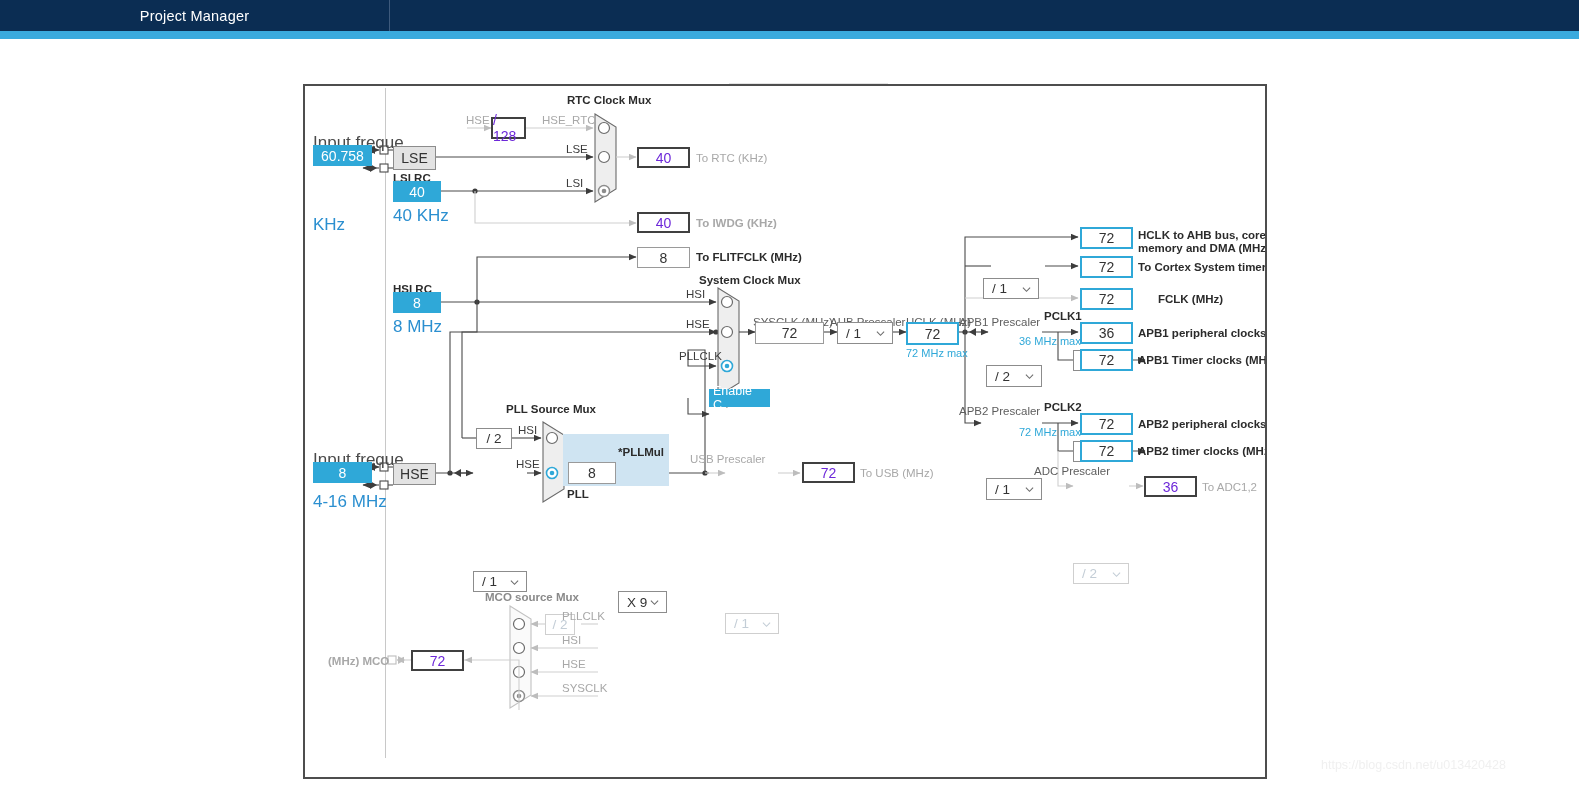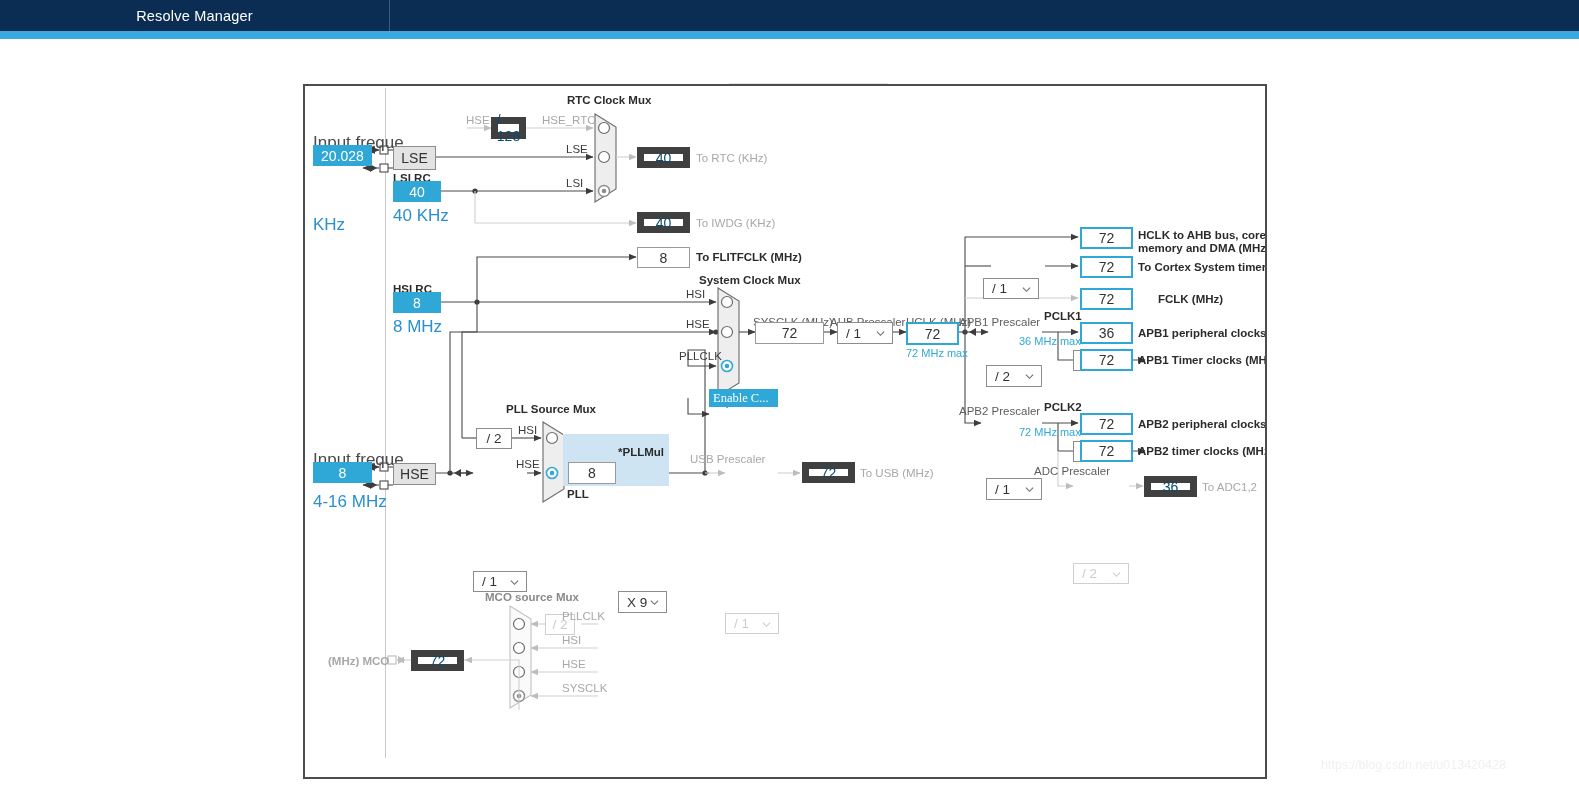--- a/index.html
+++ b/index.html
@@ -79,23 +79,23 @@
     border:1px solid #9a9a9a;
   }
   
   .box-out {
     background:#ffffff; color:#333333; font-size:14px;
     display:flex; align-items:center; justify-content:center;
     border:2px solid #2fa8d8;
   }
   
   .box-dim {
-    background:#ffffff; color:#0c4a6e; font-size:14px;
-    display:flex; align-items:center; justify-content:center;
-    border:7px solid #404040;
+    background:#ffffff; color:#6d28d9; font-size:14px;
+    display:flex; align-items:center; justify-content:center;
+    border:2px solid #404040;
   }
   
   .box-grey {
     background:#e3e3e3; color:#333333; font-size:14px;
     display:flex; align-items:center; justify-content:center;
     border:1px solid #8c8c8c;
   }
   
   .combo {
     background:#ffffff; color:#333333; font-size:13.5px;
@@ -156,21 +156,21 @@
     font-size:12.5px; color:#f0f0f0; white-space:nowrap;
   }
 </style>
 </head>
 <body>
 
 <div id="root">
 
   <div class="tabbar">
     <div class="tab t3">
-        <span>Resolve Manager</span>
+        <span>Project Manager</span>
       </div>
   </div>
   <div class="tabstrip"></div>
 
   <div class="toolbar">
     <div class="tbicon" style="left:482px">
       <svg width="18" height="18" viewBox="0 0 18 18">
         <path d="M5 5 L2 8 L5 11" fill="none" stroke="#b9b9b9" stroke-width="1.4"></path>
         <path d="M2 8 L11 8 A3.5 3.5 0 0 1 11 15 L7 15" fill="none" stroke="#b9b9b9" stroke-width="1.4"></path>
       </svg>
@@ -359,54 +359,54 @@
 
         <path class="wd" d="M214,624 L214,574 L160,574" marker-end="url(#ahd)"></path>
         <line class="wd" x1="160" y1="574" x2="126" y2="574"></line>
         <line class="wd" x1="106" y1="574" x2="92" y2="574" marker-end="url(#ahd)"></line>
         <path d="M100,574 L93,570 L93,578 z" fill="#bdbdbd"></path>
         <rect x="83" y="570" width="8" height="8" fill="#ffffff" stroke="#bdbdbd" stroke-width="1.1"></rect>
         <line class="wd" x1="80" y1="574" x2="83" y2="574"></line>
       </svg>
 
       <div class="lbl" style="left:8px; top:47px;">Input freque...</div>
-      <div class="node box-blue" style="left:8px; top:59px; width:59px; height:21px;">20.028</div>
+      <div class="node box-blue" style="left:8px; top:59px; width:59px; height:21px;">60.758</div>
       <div class="lbl blue" style="left:8px; top:89px;margin-top:40px;">KHz</div>
       <div class="node box-grey" style="left:88px; top:60px; width:43px; height:24px;">LSE</div>
 
       <div class="lbl dark" style="left:88px; top:86px;">LSI RC</div>
       <div class="node box-blue" style="left:88px; top:95px; width:48px; height:21px;">40</div>
       <div class="lbl blue" style="left:88px; top:120px;">40 KHz</div>
 
       <div class="lbl sig-dim" style="left:161px; top:28px;">HSE</div>
       <div class="node box-dim" style="left:186px; top:31px; width:35px; height:22px;">/ 128</div>
 
       <div class="lbl mux" style="left:262px; top:8px;">RTC Clock Mux</div>
       <div class="lbl sig-dim" style="left:237px; top:28px;">HSE_RTC</div>
       <div class="lbl sig" style="left:261px; top:57px;">LSE</div>
       <div class="lbl sig" style="left:261px; top:91px;">LSI</div>
 
       <div class="node box-dim" style="left:332px; top:61px; width:53px; height:21px;">40</div>
       <div class="lbl dark" style="left:391px; top:66px; color:#a8a8a8; font-weight:normal;">To RTC (KHz)</div>
 
       <div class="node box-dim" style="left:332px; top:126px; width:53px; height:21px;">40</div>
-      <div class="lbl dark" style="left:391px; top:131px; color:#a8a8a8; font-weight:normal;">To IWDG (KHz)</div>
+      <div class="lbl dark" style="left:391px; top:131px; color:#a8a8a8; font-weight:bold;">To IWDG (KHz)</div>
 
       <div class="node box-white" style="left:332px; top:161px; width:53px; height:21px;">8</div>
       <div class="lbl dark" style="left:391px; top:165px;">To FLITFCLK (MHz)</div>
 
       <div class="lbl dark" style="left:88px; top:197px;">HSI RC</div>
       <div class="node box-blue" style="left:88px; top:206px; width:48px; height:21px;">8</div>
       <div class="lbl blue" style="left:88px; top:231px;">8 MHz</div>
 
       <div class="lbl mux" style="left:394px; top:188px;">System Clock Mux</div>
       <div class="lbl sig" style="left:381px; top:202px;">HSI</div>
       <div class="lbl sig" style="left:381px; top:232px;">HSE</div>
       <div class="lbl sig" style="left:374px; top:264px;">PLLCLK</div>
-      <div class="enable-css" style="left:404px; top:303px; width:69px; height:18px;font-family:Liberation Serif, serif;">Enable C...</div>
+      <div class="enable-css" style="left:404px; top:303px; width:61px; height:18px;">Enable C...</div>
 
       <div class="lbl hdr" style="left:448px; top:230px;">SYSCLK (MHz)</div>
       <div class="node box-white" style="left:450px; top:236px; width:69px; height:22px;">72</div>
 
       <div class="lbl hdr" style="left:525px; top:230px;">AHB Prescaler</div>
       <div class="node combo" style="left:532px; top:236px; width:56px; height:22px;">
         <span>/ 1</span>
         <svg class="caret" viewBox="0 0 10 10">
             <path d="M1 3 L5 7 L9 3" fill="none" stroke="#6b6b6b" stroke-width="1.2"></path>
           </svg>

